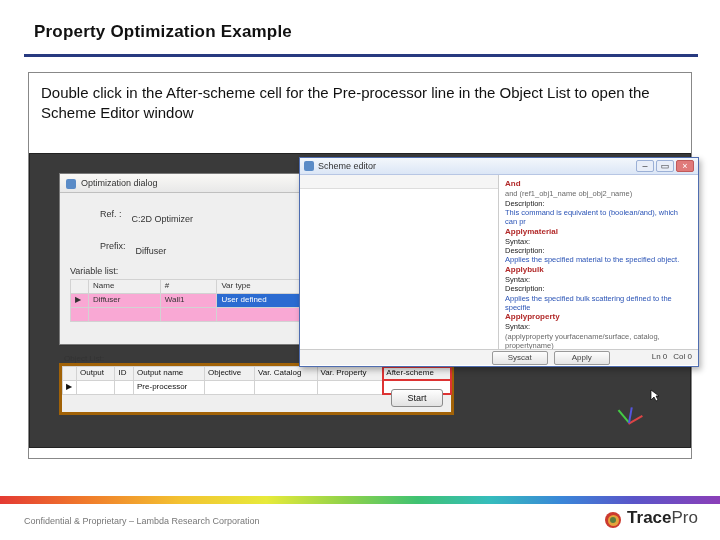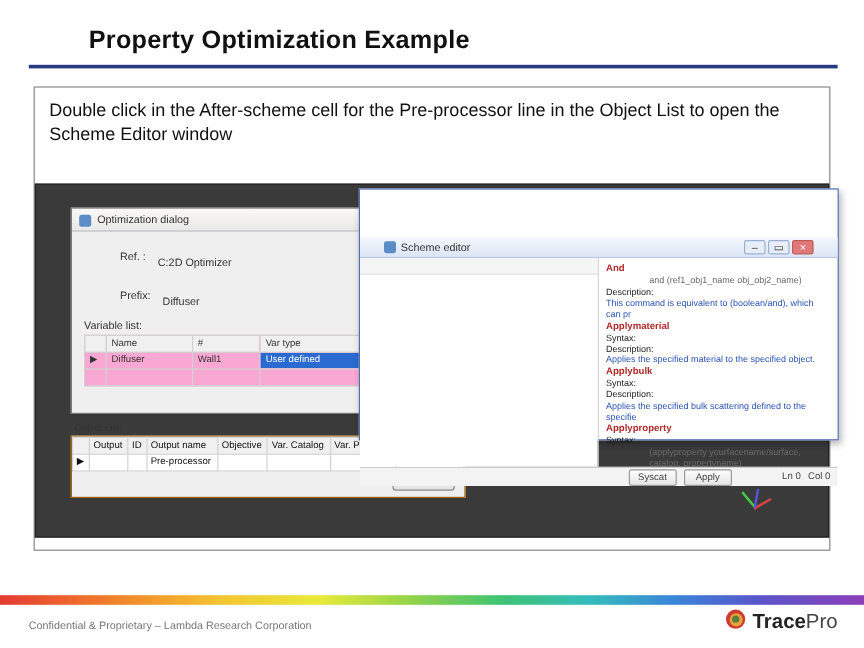--- a/index.html
+++ b/index.html
@@ -8,25 +8,24 @@
     width: 720px;
     height: 540px;
     font-family: Arial, sans-serif;
     background: #fff;
     position: relative;
     overflow: hidden;
   }
   .slide-title {
     position: absolute;
     top: 22px; left: 34px;
-    font-size: 21px;
+    font-size: 17px;
     font-weight: bold;
     color: #111;
     letter-spacing: 0.2px;
-    margin-left: 40px;
   }
   .title-underline {
     position: absolute;
     top: 54px; left: 24px;
     width: 674px; height: 3px;
     background: #273a80;
   }
   .instruction {
     position: absolute;
     top: 72px; left: 28px; right: 28px;
@@ -84,22 +83,22 @@
   .var-table th, .var-table td {
     border:1px solid #d2d2d2; padding:1px 4px; text-align:left;
     height:14px; white-space:nowrap; overflow:hidden;
   }
   .var-table th { background:#f0f0f0; font-weight:normal; color:#333; }
   .var-table .sel-cell { background:#2b6bd1; color:#fff; }
   
   .obj-list {
     position: absolute;
     top: 290px; left: 30px;
-    width: 329px; height: 52px;
-    background:#efefef; border:1px solid #a16207;
+    width: 395px; height: 52px;
+    background:#efefef; border:3px solid #a16207;
     font-size:8px;
   }
   .obj-label { position:absolute; top:-12px; left:2px; font-size:8px; color:#333;}
   .obj-table { width:100%; border-collapse:collapse; font-size:8px; background:#fff;}
   .obj-table th, .obj-table td { border:1px solid #d2d2d2; padding:1px 3px; height:13px; text-align:left; white-space:nowrap;}
   .obj-table th { background:#f0f0f0; font-weight:normal;}
   .hl-red { outline:2px solid #d33; outline-offset:-1px; }
   .start-btn {
     position:absolute; right:8px; bottom:5px;
     width:52px; height:18px;
@@ -114,50 +113,50 @@
     width: 400px; height: 210px;
     background:#fff;
     border:1px solid #4f6db0;
     box-shadow: 2px 3px 6px rgba(0,0,0,.3);
     font-size:8px;
   }
   .scheme-title {
     display:flex; align-items:flex-start; justify-content:space-between;
     background:linear-gradient(#f3f7fb,#dbe6f6);
     border-bottom:1px solid #b7c6e4;
-    padding:2px 20px; font-size:9px; color:#333;margin-top:40px;
+    padding:2px 4px; font-size:9px; color:#333;
   }
   .scheme-title .left { display:flex; align-items:center; gap:4px;}
   .scheme-title .icn { width:10px; height:10px; background:#5b8cc7; border-radius:2px;}
   .win-btns { display:flex; gap:2px; }
   .win-btn { width:18px; height:12px; border:1px solid #9bb0d6; background:#e8eef8; border-radius:2px; display:flex; align-items:center; justify-content:center;}
   .win-btn.close { background:#e07a7a; border-color:#c15a5a; color:#fff; font-size:9px; line-height:9px;}
   .scheme-body { display:flex; height: calc(100% - 34px); }
   .scheme-left {
     width:50%; border-right:1px solid #ccc;
     display:flex; flex-direction:column;
   }
   .scheme-toolbar { height:14px; border-bottom:1px solid #ddd; background:#f5f5f5;}
   .scheme-text { flex:1; background:#fff;}
   .scheme-right {
     width:50%; padding:4px 6px 2px 6px;
     overflow:hidden;
     font-size:7.5px; line-height:1.25;
   }
   .cmd { color:#b22a2a; font-weight:bold; font-size:8px; }
   .syn { color:#1a1a1a; }
-  .gray { color:#6a6a6a;margin-left:36px; }
+  .gray { color:#6a6a6a; }
   .blue { color:#2b54b6; }
   .status {
     height:16px; border-top:1px solid #ccc; background:#f3f3f3;
     display:flex; justify-content:flex-end; gap:6px; align-items:center;
     padding:0 6px; font-size:8px; color:#444;
   }
   .btn {
-    width:40px; height:14px; border:1px solid #9a9a9a; border-radius:2px;
+    width:56px; height:14px; border:1px solid #9a9a9a; border-radius:2px;
     background:linear-gradient(#fdfdfd,#e5e5e5);
     line-height:12px; text-align:center; font-size:8px;
   }
   
   .axis {
     position:absolute; right:40px; bottom:18px;
     width:34px; height:30px;
   }
   .axis .line { position:absolute; left:12px; bottom:6px; width:2px; height:16px; transform-origin: bottom left;}
   .axis .x { background:#d44; transform: rotate(60deg);}
@@ -171,21 +170,21 @@
   
   .rainbow {
     position:absolute; left:0; right:0; bottom:36px; height:8px;
     background: linear-gradient(90deg,
       #e43a33 0%, #f07b2b 12%, #f3c231 25%, #e7ea3a 37%,
       #8fd24a 48%, #3fc272 58%, #35bdbc 68%, #3a86d8 78%,
       #5a55c9 88%, #8b3fb8 100%);
   }
   .tracepro {
     position:absolute; right:22px; bottom:12px;
-    display:flex; align-items:flex-start; gap:6px;
+    display:flex; align-items:flex-end; gap:6px;
     font-size:17px;
   }
   .tracepro .mark {
     width:16px; height:16px; border-radius:50%;
     display:flex; align-items:center; justify-content:center;
   }
   .tracepro .mark .c1 { width:16px; height:16px; border-radius:50%; background:#cc3a2f; position:absolute;}
   .tracepro .mark .c2 { width:11px; height:11px; border-radius:50%; background:#e5a33b; position:absolute; left:3px; top:3px;}
   .tracepro .mark .c3 { width:6px; height:6px; border-radius:50%; background:#5a7d3e; position:absolute; left:5px; top:5px;}
   .tracepro .txt { font-weight:normal; color:#444;}

